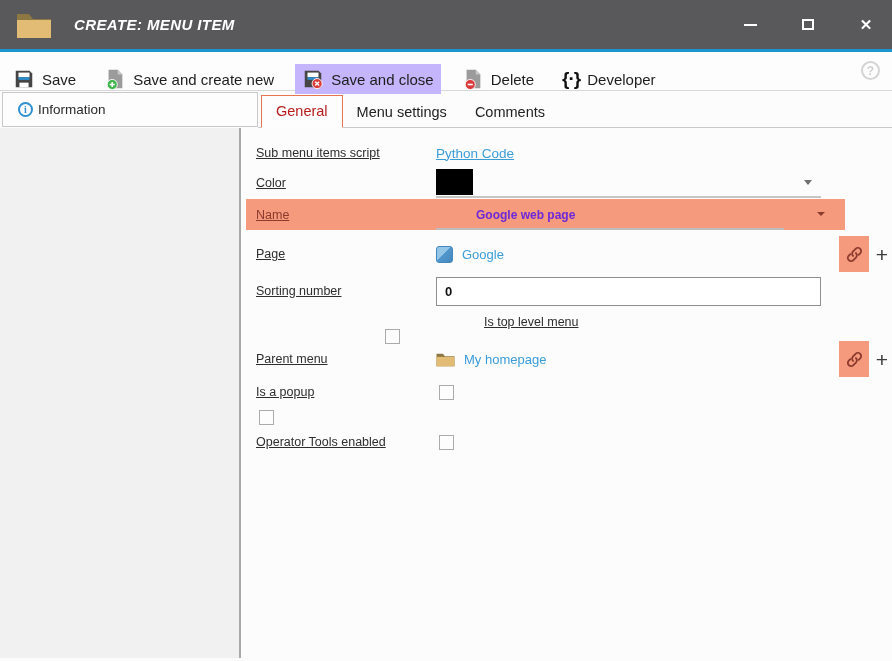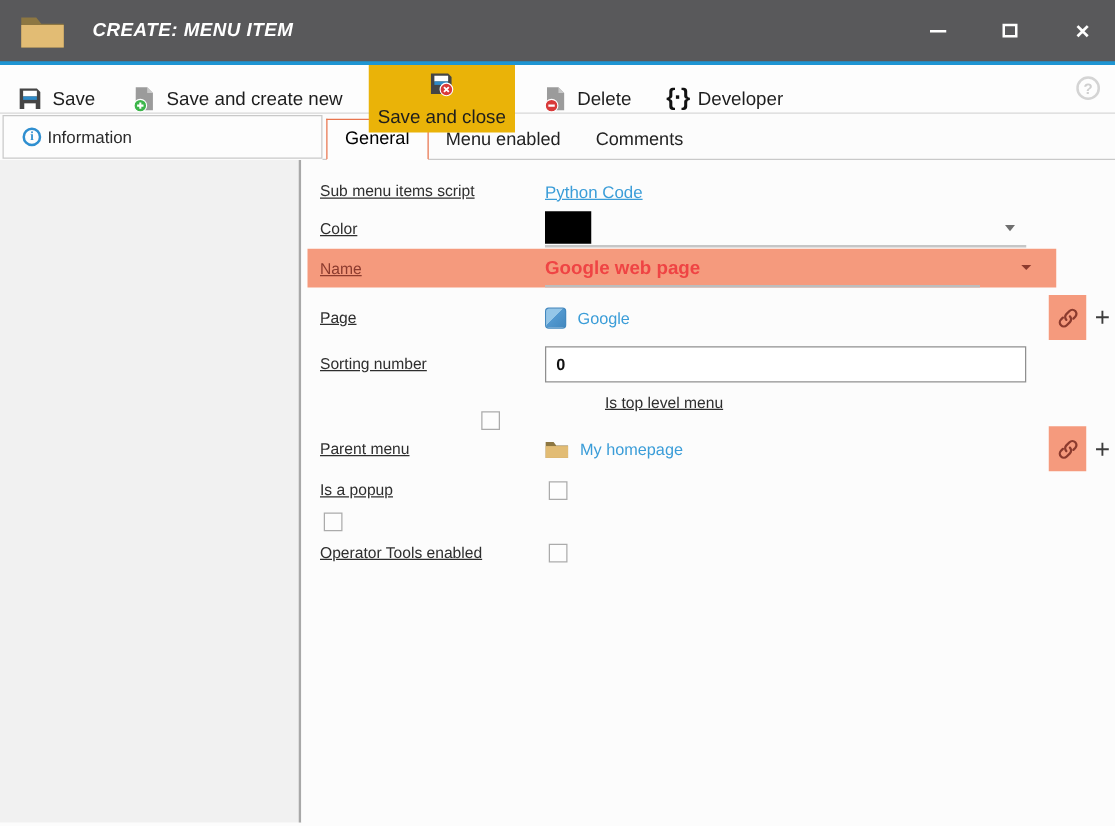--- a/index.html
+++ b/index.html
@@ -18,39 +18,39 @@
   .wc-max i { display:block; width:12px; height:11px; border:2px solid #ffffff; }
   .wc-close { color:#ffffff; font-size:15px; font-weight:700; }
 
   
   .folder-svg { width:100%; height:100%; display:block; }
 
   
   .toolbar { height:39px; background:#fdfdfd; border-bottom:1px solid #d8d8d8;
              display:flex; align-items:center; padding:16px 10px 0 6px; gap:14px; position:relative; }
   .tbtn { display:flex; align-items:center; gap:7px; padding:4px 7px; font-size:15px; color:#1d1d1d; cursor:default; }
-  .tbtn.hl { background:#eab308;flex-direction:column; }
+  .tbtn.hl { background:#c4b5fd; }
   .tbtn svg { display:block; }
   .dev-glyph { font-size:19px; font-weight:700; color:#111; letter-spacing:-1px; line-height:1; padding-bottom:2px; }
   .help-circle { position:absolute; right:12px; top:9px; width:19px; height:19px; border:2px solid #d4d4d4;
                  border-radius:50%; color:#cfcfcf; font-size:12px; font-weight:700;
                  display:flex; align-items:center; justify-content:center; }
 
   
   .midrow { height:37px; display:flex; background:#fcfcfc; }
   .midrow-left { width:258px; position:relative; }
   .info-box { position:absolute; left:2px; top:1px; width:256px; height:35px; background:#fdfdfd;
               border:1px solid #c9c9c9; display:flex; align-items:center; padding-left:15px; gap:5px; }
   .info-icon { width:15px; height:15px; border-radius:50%; border:2px solid #2f8fd0; color:#2f8fd0;
                font-size:10px; font-weight:700; font-family:"Liberation Serif", serif;
                display:flex; align-items:center; justify-content:center; line-height:1; }
   .info-label { font-size:13.5px; color:#2a2a2a; }
   .midrow-right { flex:1; border-bottom:1px solid #c9c9c9; display:flex; align-items:flex-end; padding-left:3px; }
   .tab { font-size:14.5px; color:#222; padding:7px 14px 8px 14px; margin-bottom:-1px; cursor:default; }
-  .tab.active { color:#000000; border:1px solid #e8754e; border-bottom:1px solid #fdfdfd; background:#fdfdfd; }
+  .tab.active { color:#b91c1c; border:1px solid #e8754e; border-bottom:1px solid #fdfdfd; background:#fdfdfd; }
 
   
   .bodyrow { display:flex; height:530px; }
   .sidepanel { width:258px; background:#f1f1f1; border-right:2px solid #a8a8a8; }
   .main { flex:1; background:#fcfcfc; position:relative; }
 
   
   .row { display:flex; align-items:center; padding-left:15px; position:relative; }
   .lbl { width:180px; font-size:12.5px; color:#2e2e2e; flex:none;text-decoration:underline; }
   .ctl { width:385px; position:relative; flex:none; display:flex; align-items:center; }
@@ -63,21 +63,21 @@
   .color-ctl { height:30px; border-bottom:2px solid #c6c6c6; align-items:flex-start; }
   .swatch { width:37px; height:26px; background:#000; margin-top:1px; }
   .dd-arrow { position:absolute; right:9px; top:12px; width:0; height:0;
               border-left:4.5px solid transparent; border-right:4.5px solid transparent;
               border-top:5px solid #6f6f6f; }
 
   
   .row-name { height:31px; }
   .name-hl { position:absolute; left:5px; right:47px; top:0; bottom:0; background:#f59a7d; }
   .row-name .lbl { color:#8c3b2e; position:relative; z-index:1; }
-  .name-value { font-size:15px; font-weight:700; color:#ef4444; position:relative; z-index:1; }
+  .name-value { font-size:12px; font-weight:700; color:#6d28d9; position:relative; z-index:1;margin-left:40px; }
   .name-arrow { position:absolute; right:67px; top:13px; width:0; height:0; z-index:1;
                 border-left:4px solid transparent; border-right:4px solid transparent;
                 border-top:4.5px solid #8c3b2e; }
   .name-underline { position:absolute; left:195px; width:348px; height:2px; bottom:0; background:#bdbdbd; z-index:1; }
 
   
   .obj-icon { margin-right:9px; flex:none; }
   .page-glyph { width:17px; height:17px; border-radius:3px;
                 background:linear-gradient(135deg,#94c6e8 0%,#94c6e8 45%,#5298cf 45%,#4288bf 100%);
                 border:1px solid #4288bf; }
@@ -168,21 +168,21 @@
 
   <div class="midrow">
     <div class="midrow-left">
       <div class="info-box">
         <span class="info-icon">i</span>
         <span class="info-label">Information</span>
       </div>
     </div>
     <div class="midrow-right">
       <span class="tab active">General</span>
-      <span class="tab">Menu enabled</span>
+      <span class="tab">Menu settings</span>
       <span class="tab">Comments</span>
     </div>
   </div>
 
   <div class="bodyrow">
     <div class="sidepanel"></div>
 
     <div class="main">
 
       <div class="row" style="margin-top:12px; height:26px;">

